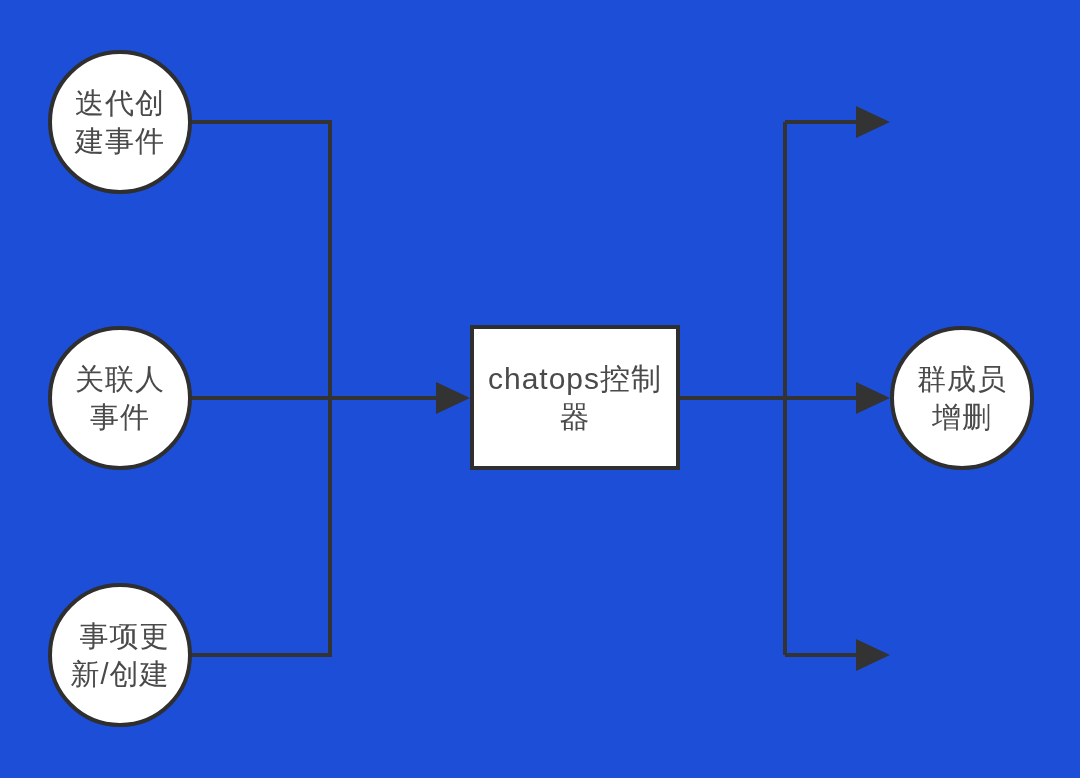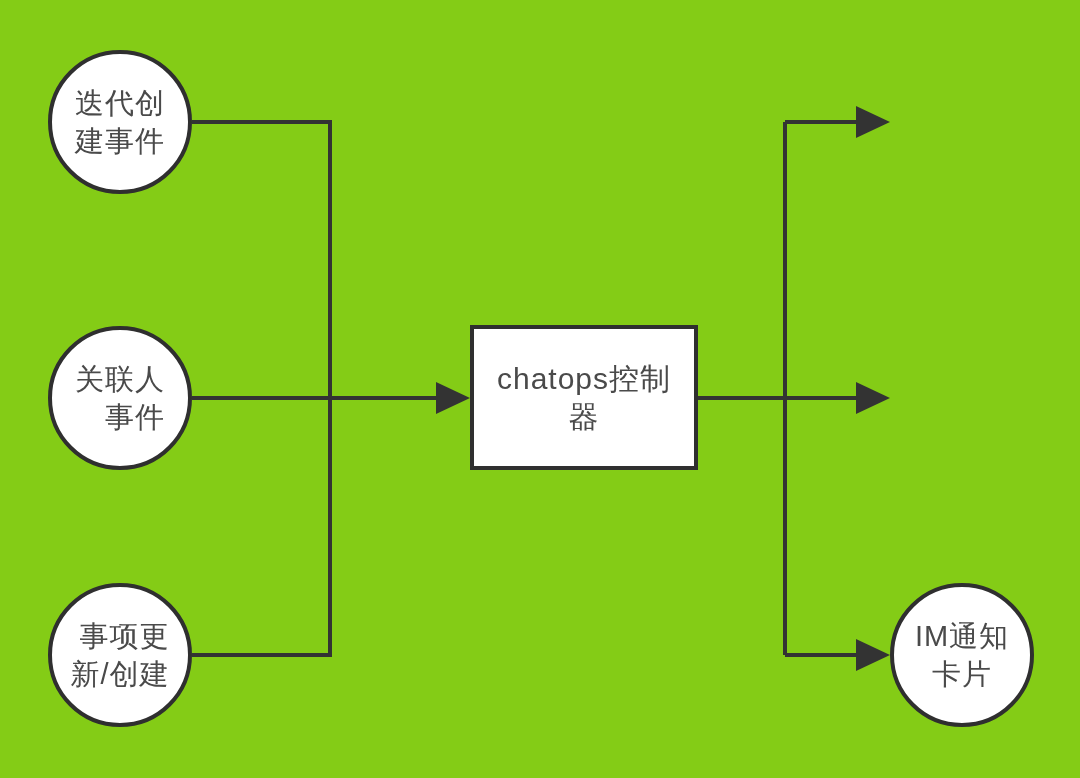--- a/index.html
+++ b/index.html
@@ -6,21 +6,21 @@
     margin: 0;
     padding: 0;
   }
   body {
     font-family: "Liberation Sans", "DejaVu Sans", sans-serif;
   }
   .canvas {
     position: relative;
     width: 1080px;
     height: 778px;
-    background: #84cc16;
+    background: #1d4ed8;
     overflow: hidden;
   }
   .edges-svg {
     position: absolute;
     left: 0;
     top: 0;
     width: 1080px;
     height: 778px;
   }
   .edges-svg path {
@@ -48,29 +48,29 @@
     font-size: 29px;
     line-height: 38px;
     letter-spacing: 1px;
   }
   .circle {
     width: 144px;
     height: 144px;
     border-radius: 50%;
   }
   .rect {
-    width: 228px;
+    width: 210px;
     height: 145px;
   }
   .rect .node-label {
     font-size: 30px;
   }
   
   .pos-l1 { left: 48px;  top: 50px;  }
-  .pos-l2 { left: 48px;  top: 326px; text-align: right; }
+  .pos-l2 { left: 48px;  top: 326px; }
   .pos-l3 { left: 48px;  top: 583px; text-align: right; }
   .pos-c  { left: 470px; top: 325px; }
   .pos-r1 { left: 890px; top: 50px;  }
   .pos-r2 { left: 890px; top: 326px; }
   .pos-r3 { left: 890px; top: 583px; }
 </style>
 </head>
 <body>
 
 <div class="canvas">
@@ -108,19 +108,19 @@
     <span class="node-label">事项更
 新/创建</span>
   </div>
 
   <div class="node rect pos-c">
     <span class="node-label">chatops控制
 器</span>
   </div>
 
 
+  <div class="node circle pos-r2">
+    <span class="node-label">群成员
+增删</span>
+  </div>
 
-  <div class="node circle pos-r3">
-    <span class="node-label">IM通知
-卡片</span>
-  </div>
 
 </div>
 
 </body></html>

